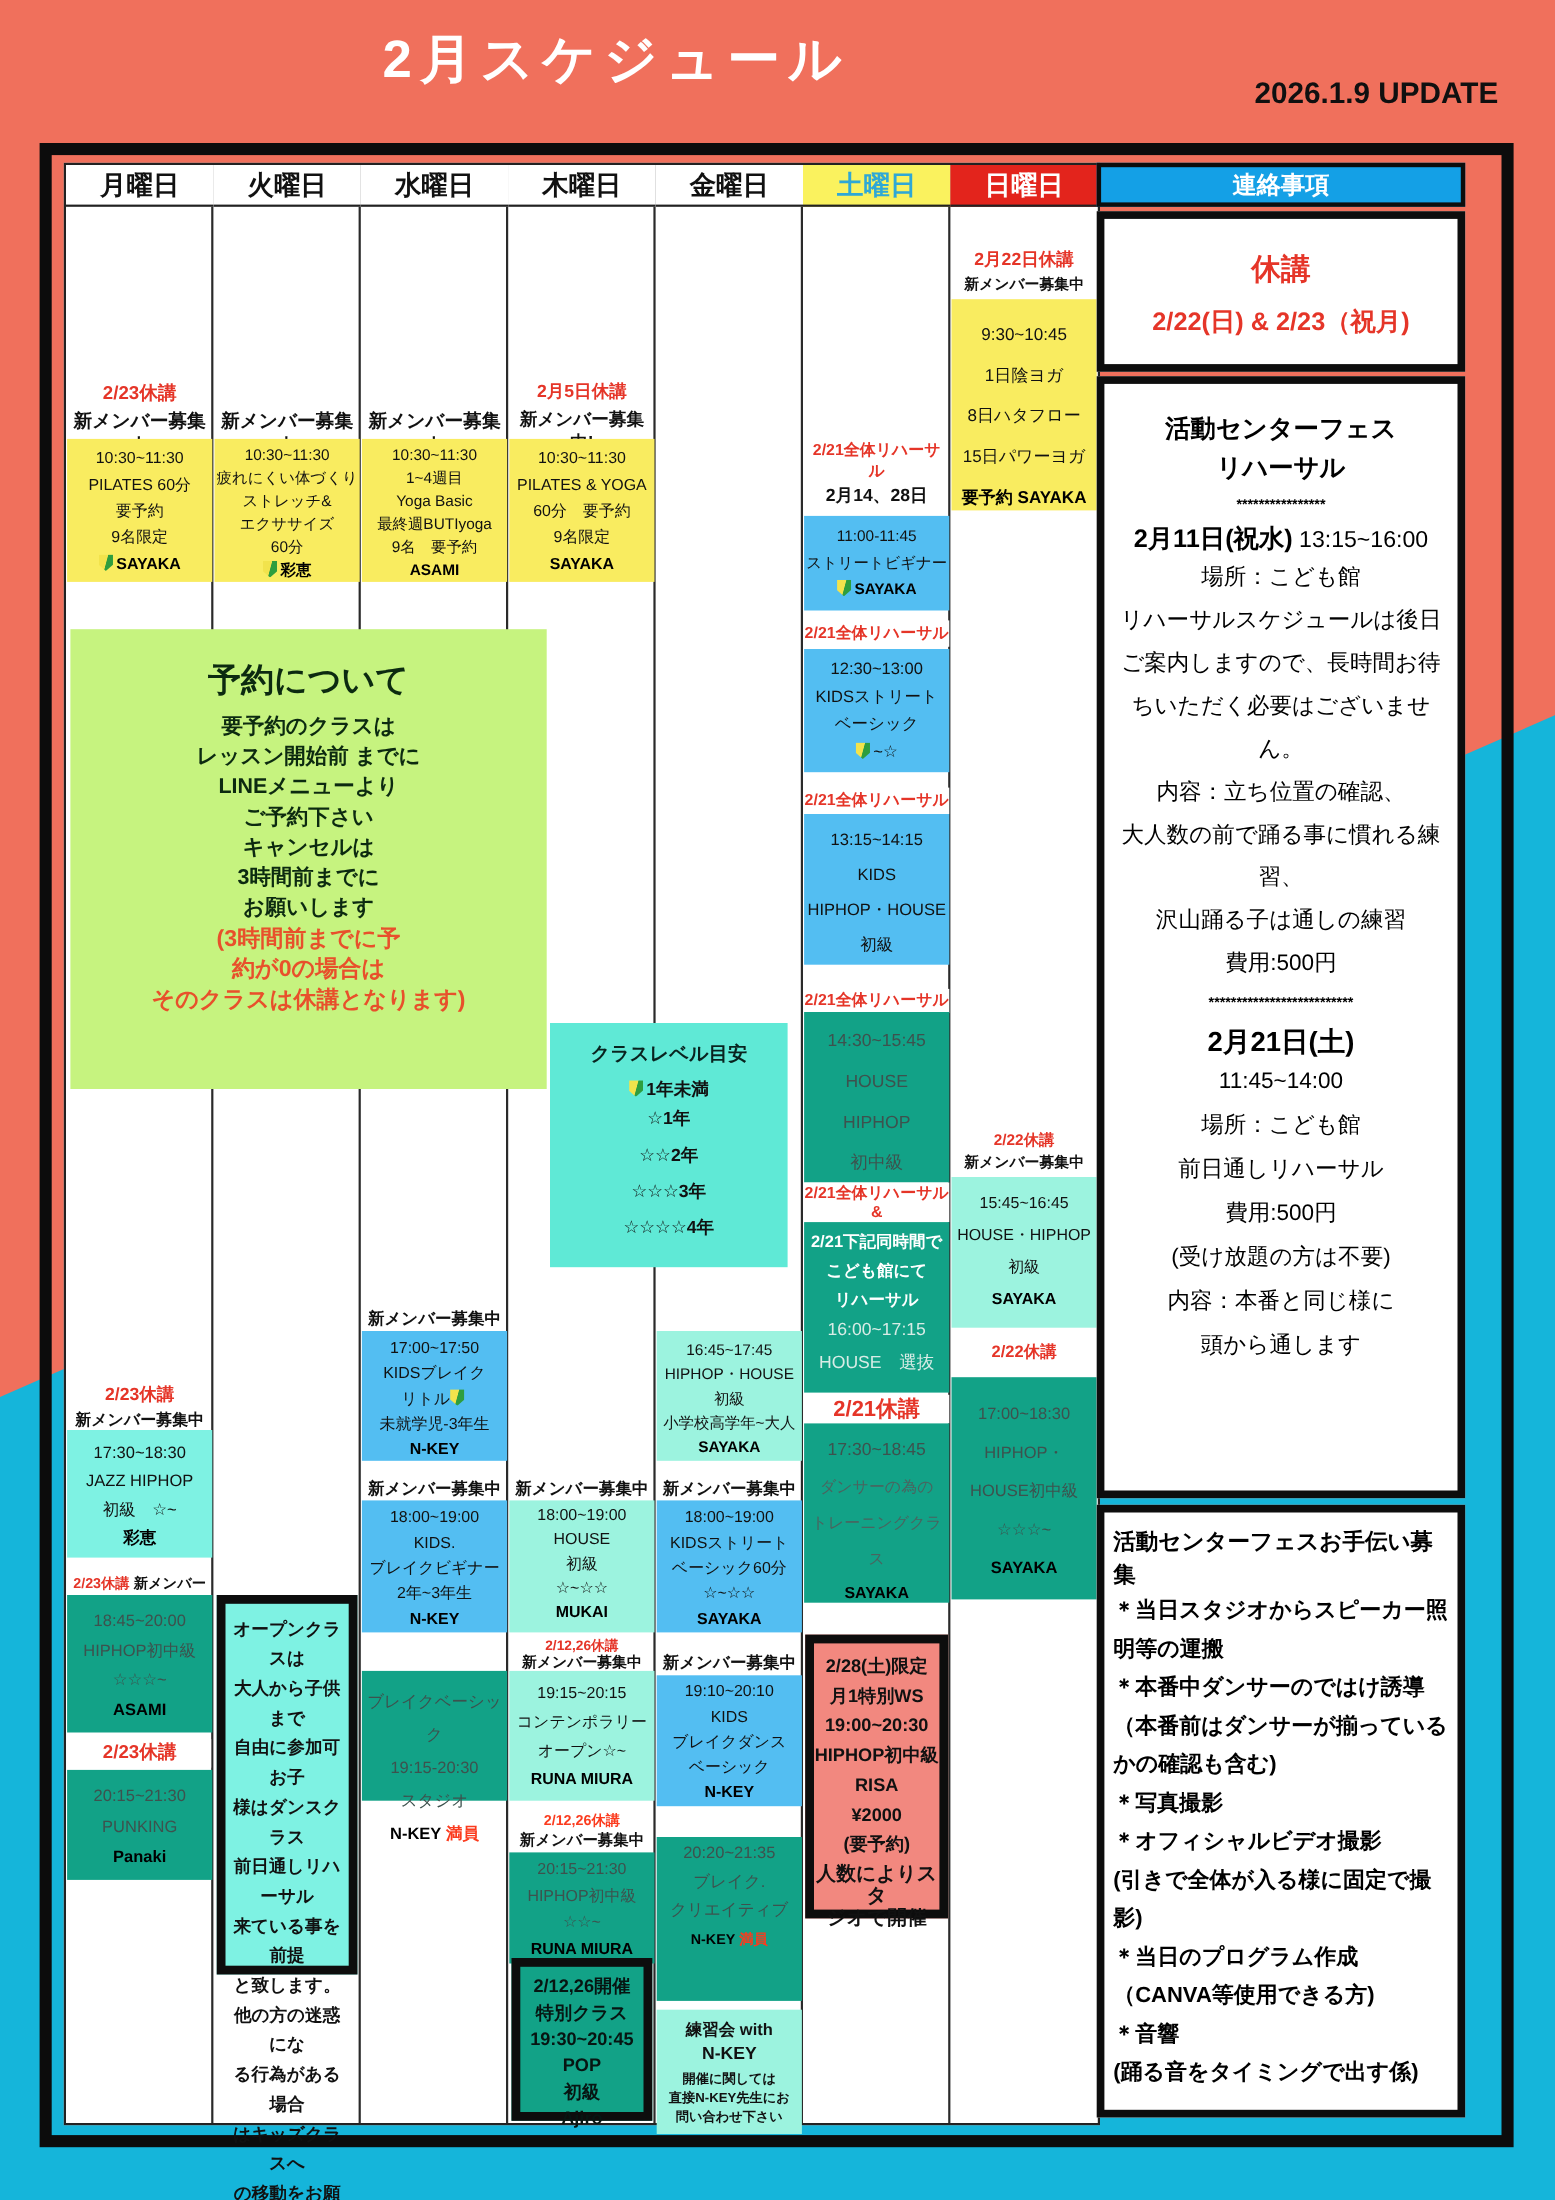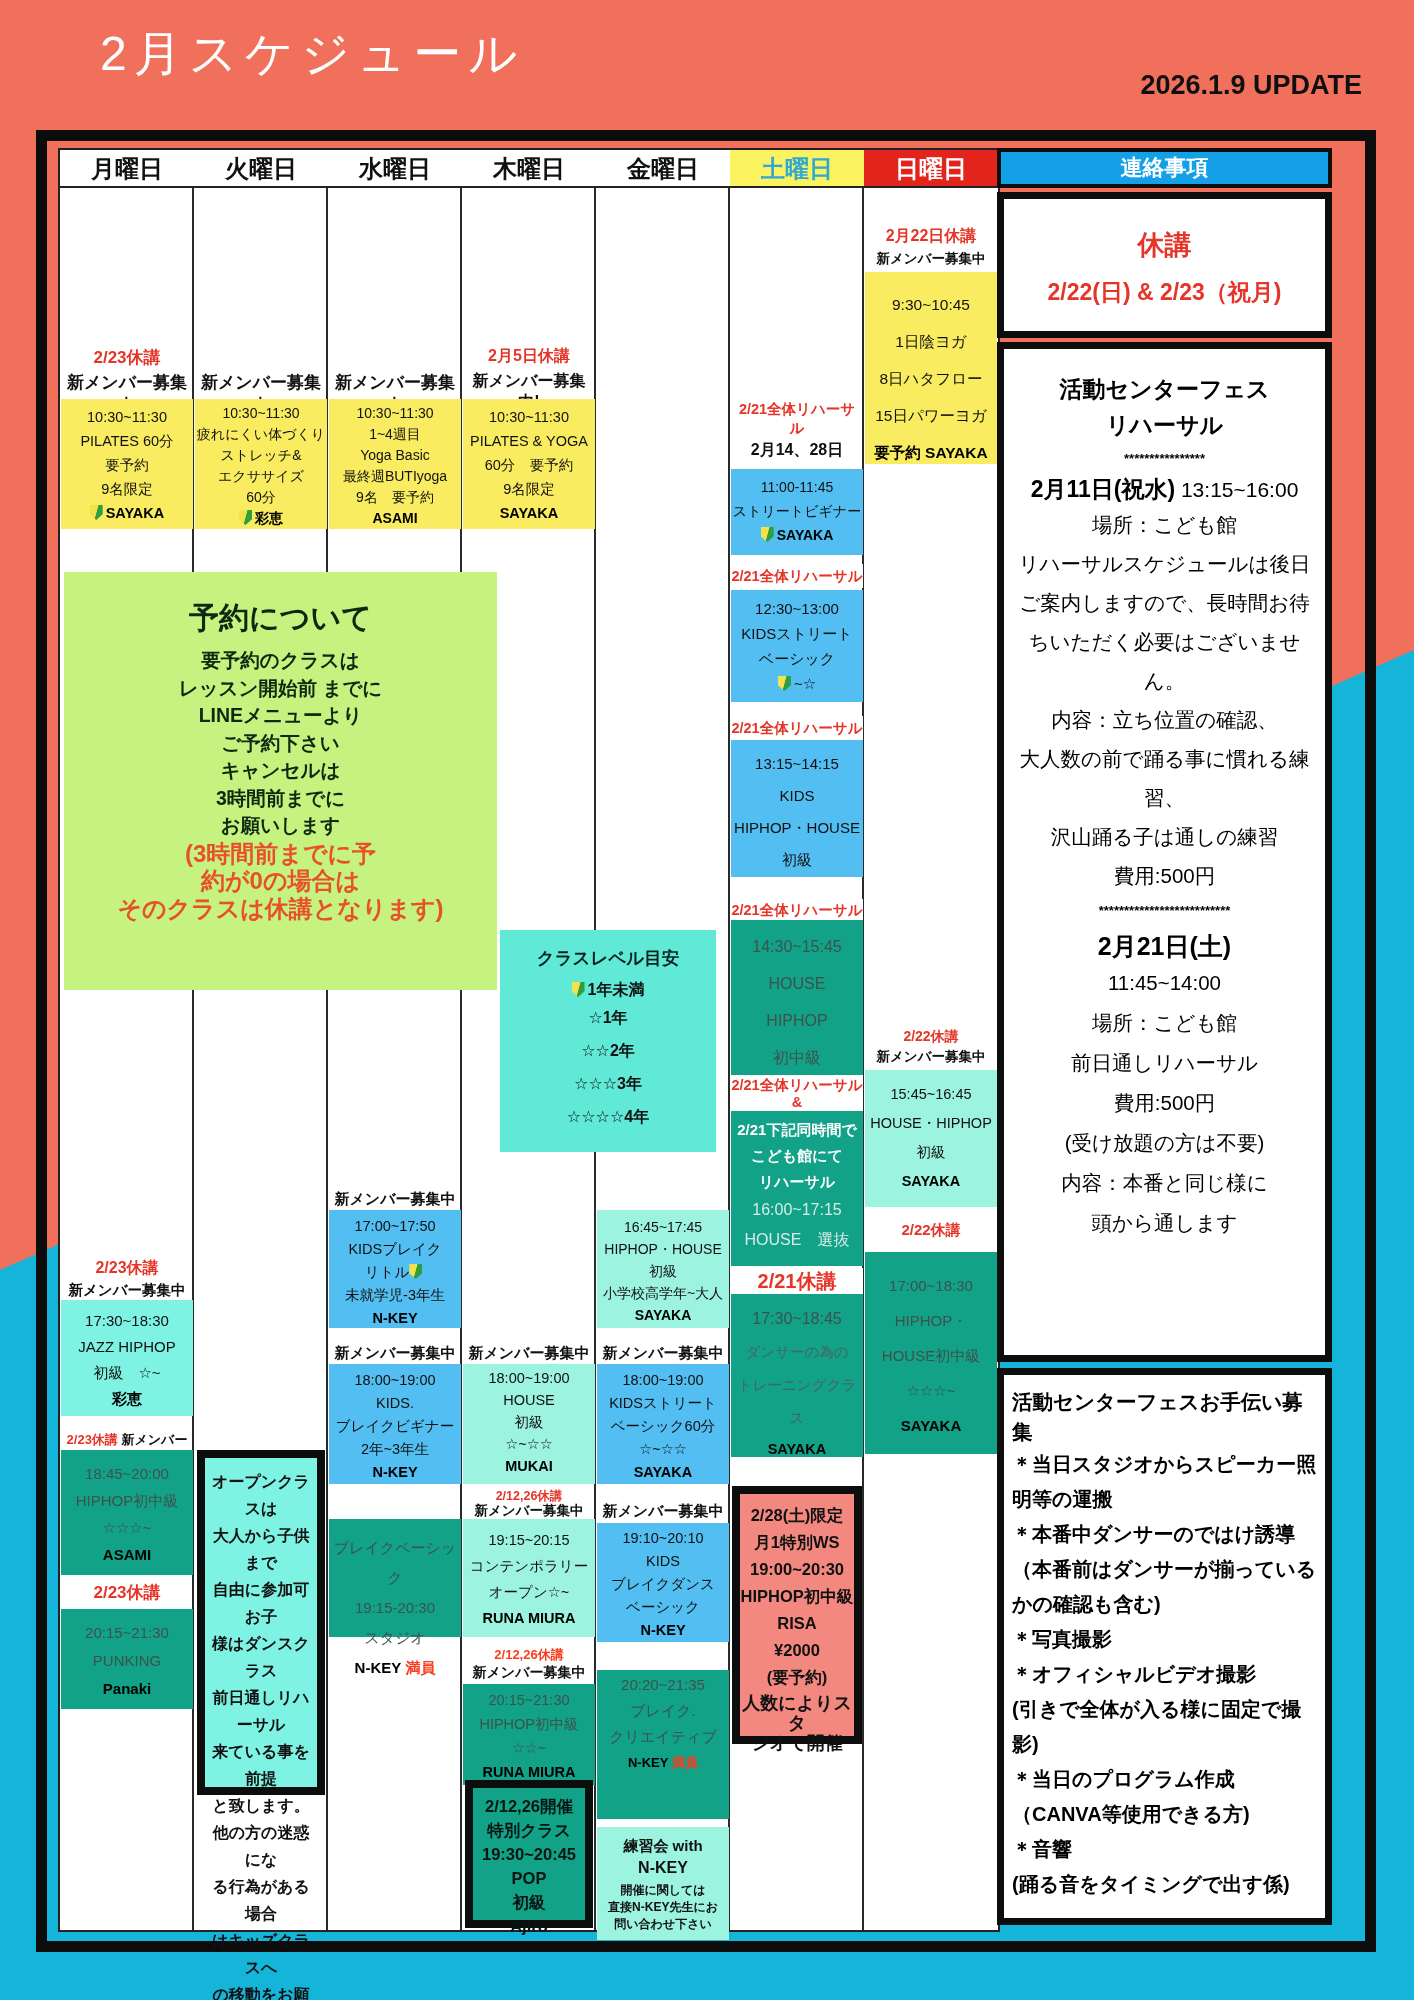--- a/index.html
+++ b/index.html
@@ -1,21 +1,21 @@
 <!DOCTYPE html>
 <html><head>
 <meta charset="utf-8">
 <style>
   html,body{margin:0;padding:0;}
   body{font-family:"Liberation Sans","DejaVu Sans",sans-serif;}
   .page{position:relative;width:1414px;height:2000px;background:#F0705C;overflow:hidden;}
   .bg-cyan{position:absolute;left:0;top:0;width:100%;height:100%;
     background:#15B5DA;clip-path:polygon(0 63.5%,100% 32.5%,100% 100%,0 100%);}
-  .title{position:absolute;left:100px;top:22px;width:920px;text-align:left;
-    color:#fff;font-size:48px;font-weight:normal;letter-spacing:7px;}
+  .title{position:absolute;left:100px;top:22px;width:920px;text-align:center;
+    color:#fff;font-size:48px;font-weight:bold;letter-spacing:7px;}
   .update{position:absolute;right:52px;top:70px;color:#101010;font-size:27px;font-weight:bold;}
   .frame{position:absolute;left:36px;top:130px;width:1318px;height:1800px;
     border:11px solid #0c0c0c;}
   .table{position:absolute;left:58px;top:148px;width:938px;height:1780px;
     background:#fff;border:2px solid #222;box-sizing:content-box;}
   .col{position:absolute;top:0;height:100%;width:134px;border-right:2px solid #2a2a2a;box-sizing:border-box;}
   .dh{position:absolute;top:0;width:134px;height:38px;line-height:38px;text-align:center;
     font-size:24px;font-weight:bold;color:#111;border-bottom:2px solid #222;box-sizing:border-box;background:#fff;}
   .dh.sat{background:#FAF25E;color:#2FA8D6;}
   .dh.sun{background:#E3241C;color:#fff;}
@@ -316,21 +316,21 @@
 
     <div class="b" style="left:4px;top:422px;width:433px;height:418px;background:#C6F37F;padding-top:26px">
       <div style="font-size:30px;color:#0c2a10">予約について</div>
       <div class="ml" style="font-size:19.5px;line-height:27.5px;margin-top:8px;color:#0c2a10">要予約のクラスは
 レッスン開始前 までに
 LINEメニューより
 ご予約下さい
 キャンセルは
 3時間前までに
 お願いします</div>
-      <div class="ml" style="font-size:24px;line-height:27.5px;color:#E8502B">(3時間前までに予
+      <div class="ml" style="font-size:21px;line-height:27.5px;color:#E8502B">(3時間前までに予
 約が0の場合は
 そのクラスは休講となります)</div>
     </div>
 
     <div class="b" style="left:440px;top:780px;width:216px;height:222px;background:#5FE9D6;padding-top:16px">
       <div style="font-size:17.5px;color:#09231f">クラスレベル目安</div>
       <div style="font-size:16px;margin-top:10px"><span class="bicon"></span><span>1年未満</span></div>
       <div class="ml" style="font-size:16px;line-height:33px">☆1年
 ☆☆2年
 ☆☆☆3年

